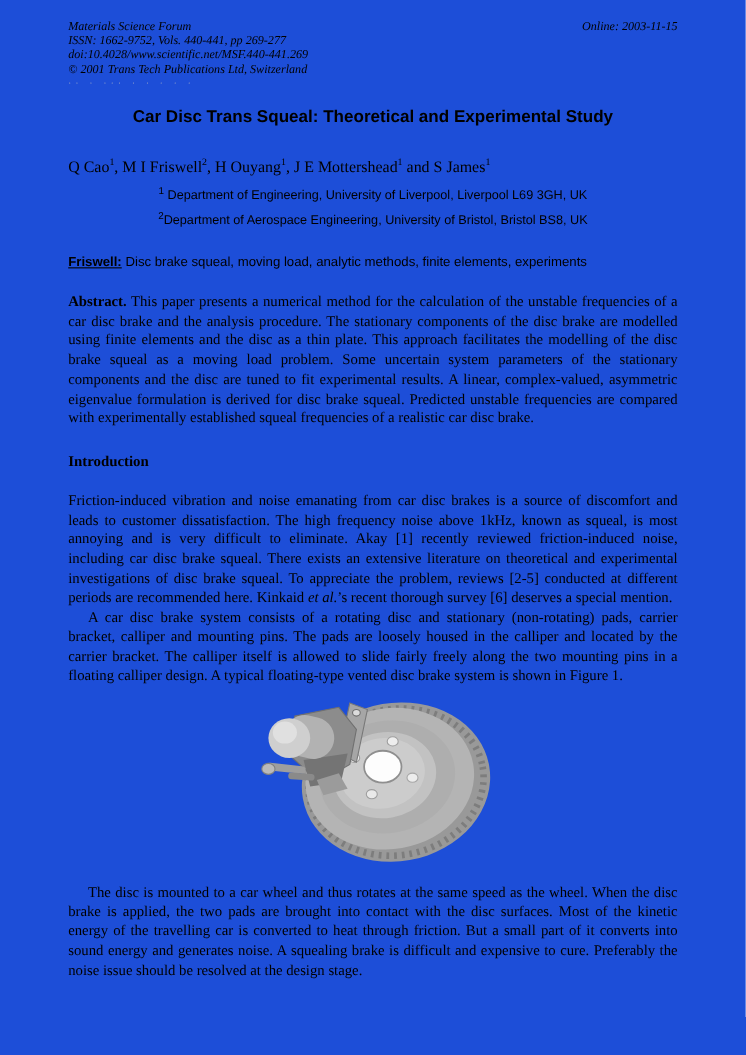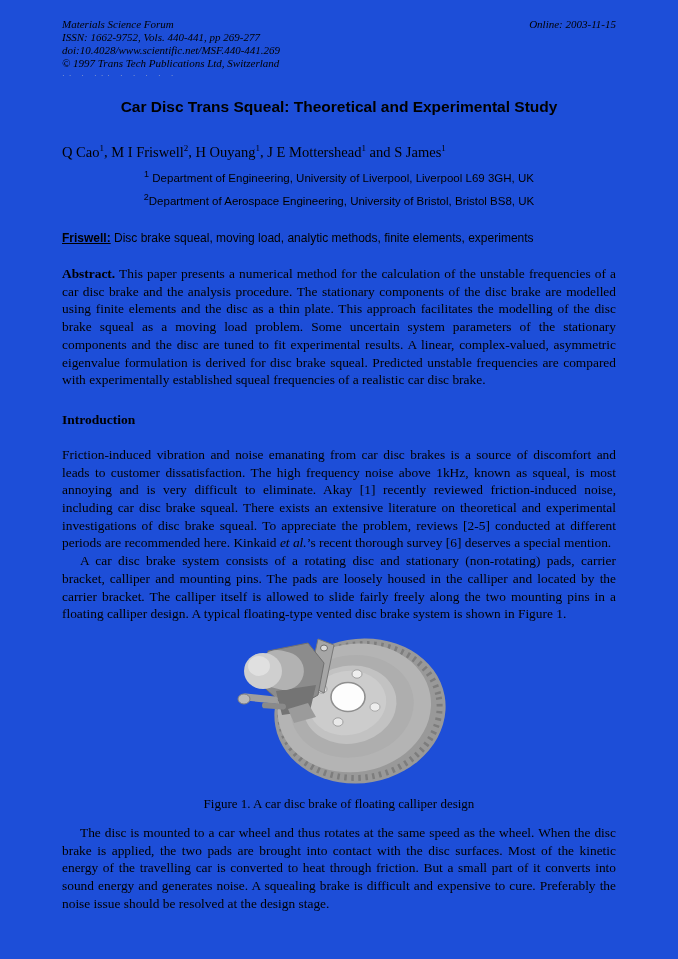--- a/index.html
+++ b/index.html
@@ -113,21 +113,21 @@
 <body>
 
 <div class="page">
   <div class="content">
 
     <div class="header-row">
       <div class="header-left">
         <div class="hline">Materials Science Forum</div>
         <div class="hline">ISSN: 1662-9752, Vols. 440-441, pp 269-277</div>
         <div class="hline">doi:10.4028/www.scientific.net/MSF.440-441.269</div>
-        <div class="hline">© 1997 Trans Tech Publications Ltd, Switzerland</div>
+        <div class="hline">© 2001 Trans Tech Publications Ltd, Switzerland</div>
       </div>
       <div class="header-right">Online: 2003-11-15</div>
     </div>
     <div class="remnant">·· ·  ···    ·      ·  · ·   ·</div>
 
     <h1 class="title">Car Disc Trans Squeal: Theoretical and Experimental Study</h1>
 
     <div class="authors">
       <span><span>Q Cao</span><sup>1</sup><span>, </span></span><span><span>M I Friswell</span><sup>2</sup><span>, </span></span><span><span>H Ouyang</span><sup>1</sup><span>, </span></span><span><span>J E Mottershead</span><sup>1</sup><span> and </span></span><span><span>S James</span><sup>1</sup><span></span></span>
     </div>
@@ -172,19 +172,18 @@
           <polygon points="44,58 84,52 78,78 50,82" fill="#747474"></polygon>
           <rect x="26" y="18" width="46" height="38" rx="19" fill="#b2b2b2" transform="rotate(14 49 37)"></rect>
           <ellipse cx="31" cy="38" rx="19" ry="18" fill="#cfcfcf"></ellipse>
           <ellipse cx="27" cy="33" rx="11" ry="10" fill="#e0e0e0"></ellipse>
           <rect x="10" y="62" width="36" height="7" rx="3.5" fill="#9e9e9e" transform="rotate(6 28 65)"></rect>
           <ellipse cx="12" cy="66" rx="6" ry="5" fill="#bababa" stroke="#808080" stroke-width="1"></ellipse>
           <rect x="30" y="70" width="24" height="6" rx="3" fill="#8a8a8a" transform="rotate(4 42 73)"></rect>
           <polygon points="56,76 76,70 84,84 62,90" fill="#9b9b9b"></polygon>
         </g>
       </svg>
-      <figcaption class="fig-caption">Figure 1. A car disc brake of floating calliper design</figcaption>
     </figure>
 
     <p class="body-p indent closing">The disc is mounted to a car wheel and thus rotates at the same speed as the wheel. When the disc brake is applied, the two pads are brought into contact with the disc surfaces. Most of the kinetic energy of the travelling car is converted to heat through friction. But a small part of it converts into sound energy and generates noise. A squealing brake is difficult and expensive to cure. Preferably the noise issue should be resolved at the design stage.</p>
 
   </div>
 </div>
 
 </body></html>

